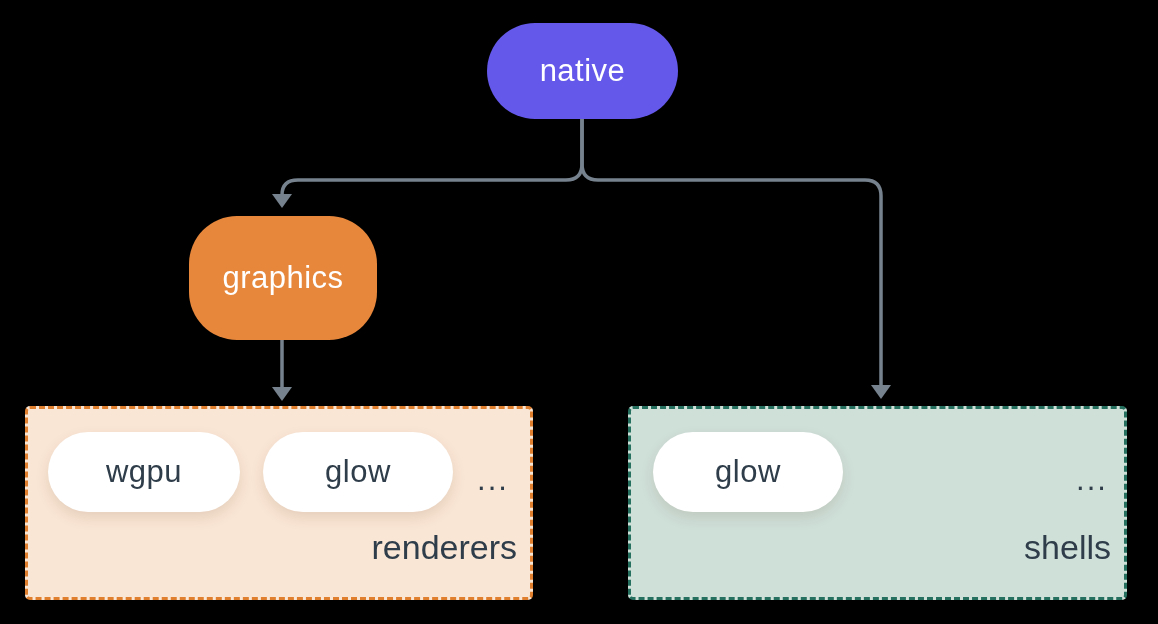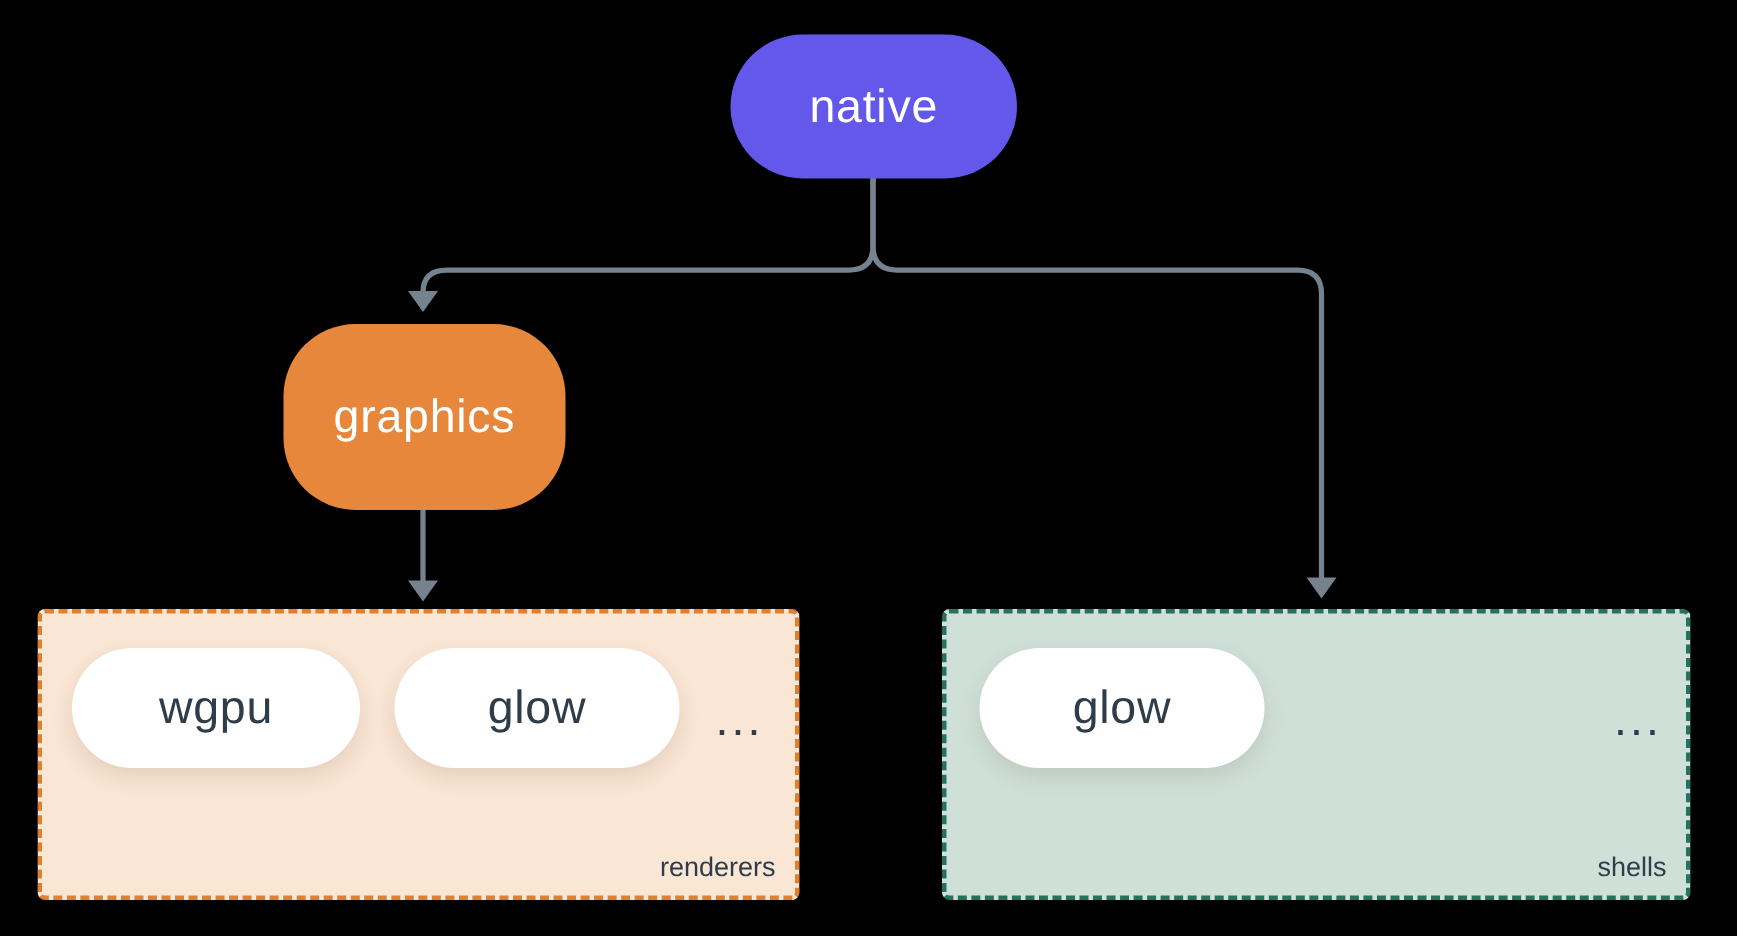--- a/index.html
+++ b/index.html
@@ -72,22 +72,22 @@
     line-height: 96px;
     font-size: 31px;
     letter-spacing: 2px;
     color: var(--dark-text, #2E3D49);
     text-align: center;
     width: 60px;
   }
   .group-label {
     position: absolute;
     right: 13px;
-    bottom: 8px;
-    font-size: 18px;
+    bottom: 30px;
+    font-size: 34px;
     color: var(--dark-text, #2E3D49);
   }
   
   .pill.root   { left: 487px; top: 23px;  width: 191px; height: 96px; }
   .pill.orange { left: 189px; top: 216px; width: 188px; height: 124px; }
   
   .renderers .pill.p1 { left: 20px;  width: 192px; }
   .renderers .pill.p2 { left: 235px; width: 190px; }
   .renderers .ellipsis { left: 435px; }
   .shells .pill.p1 { left: 22px;  width: 190px; }

